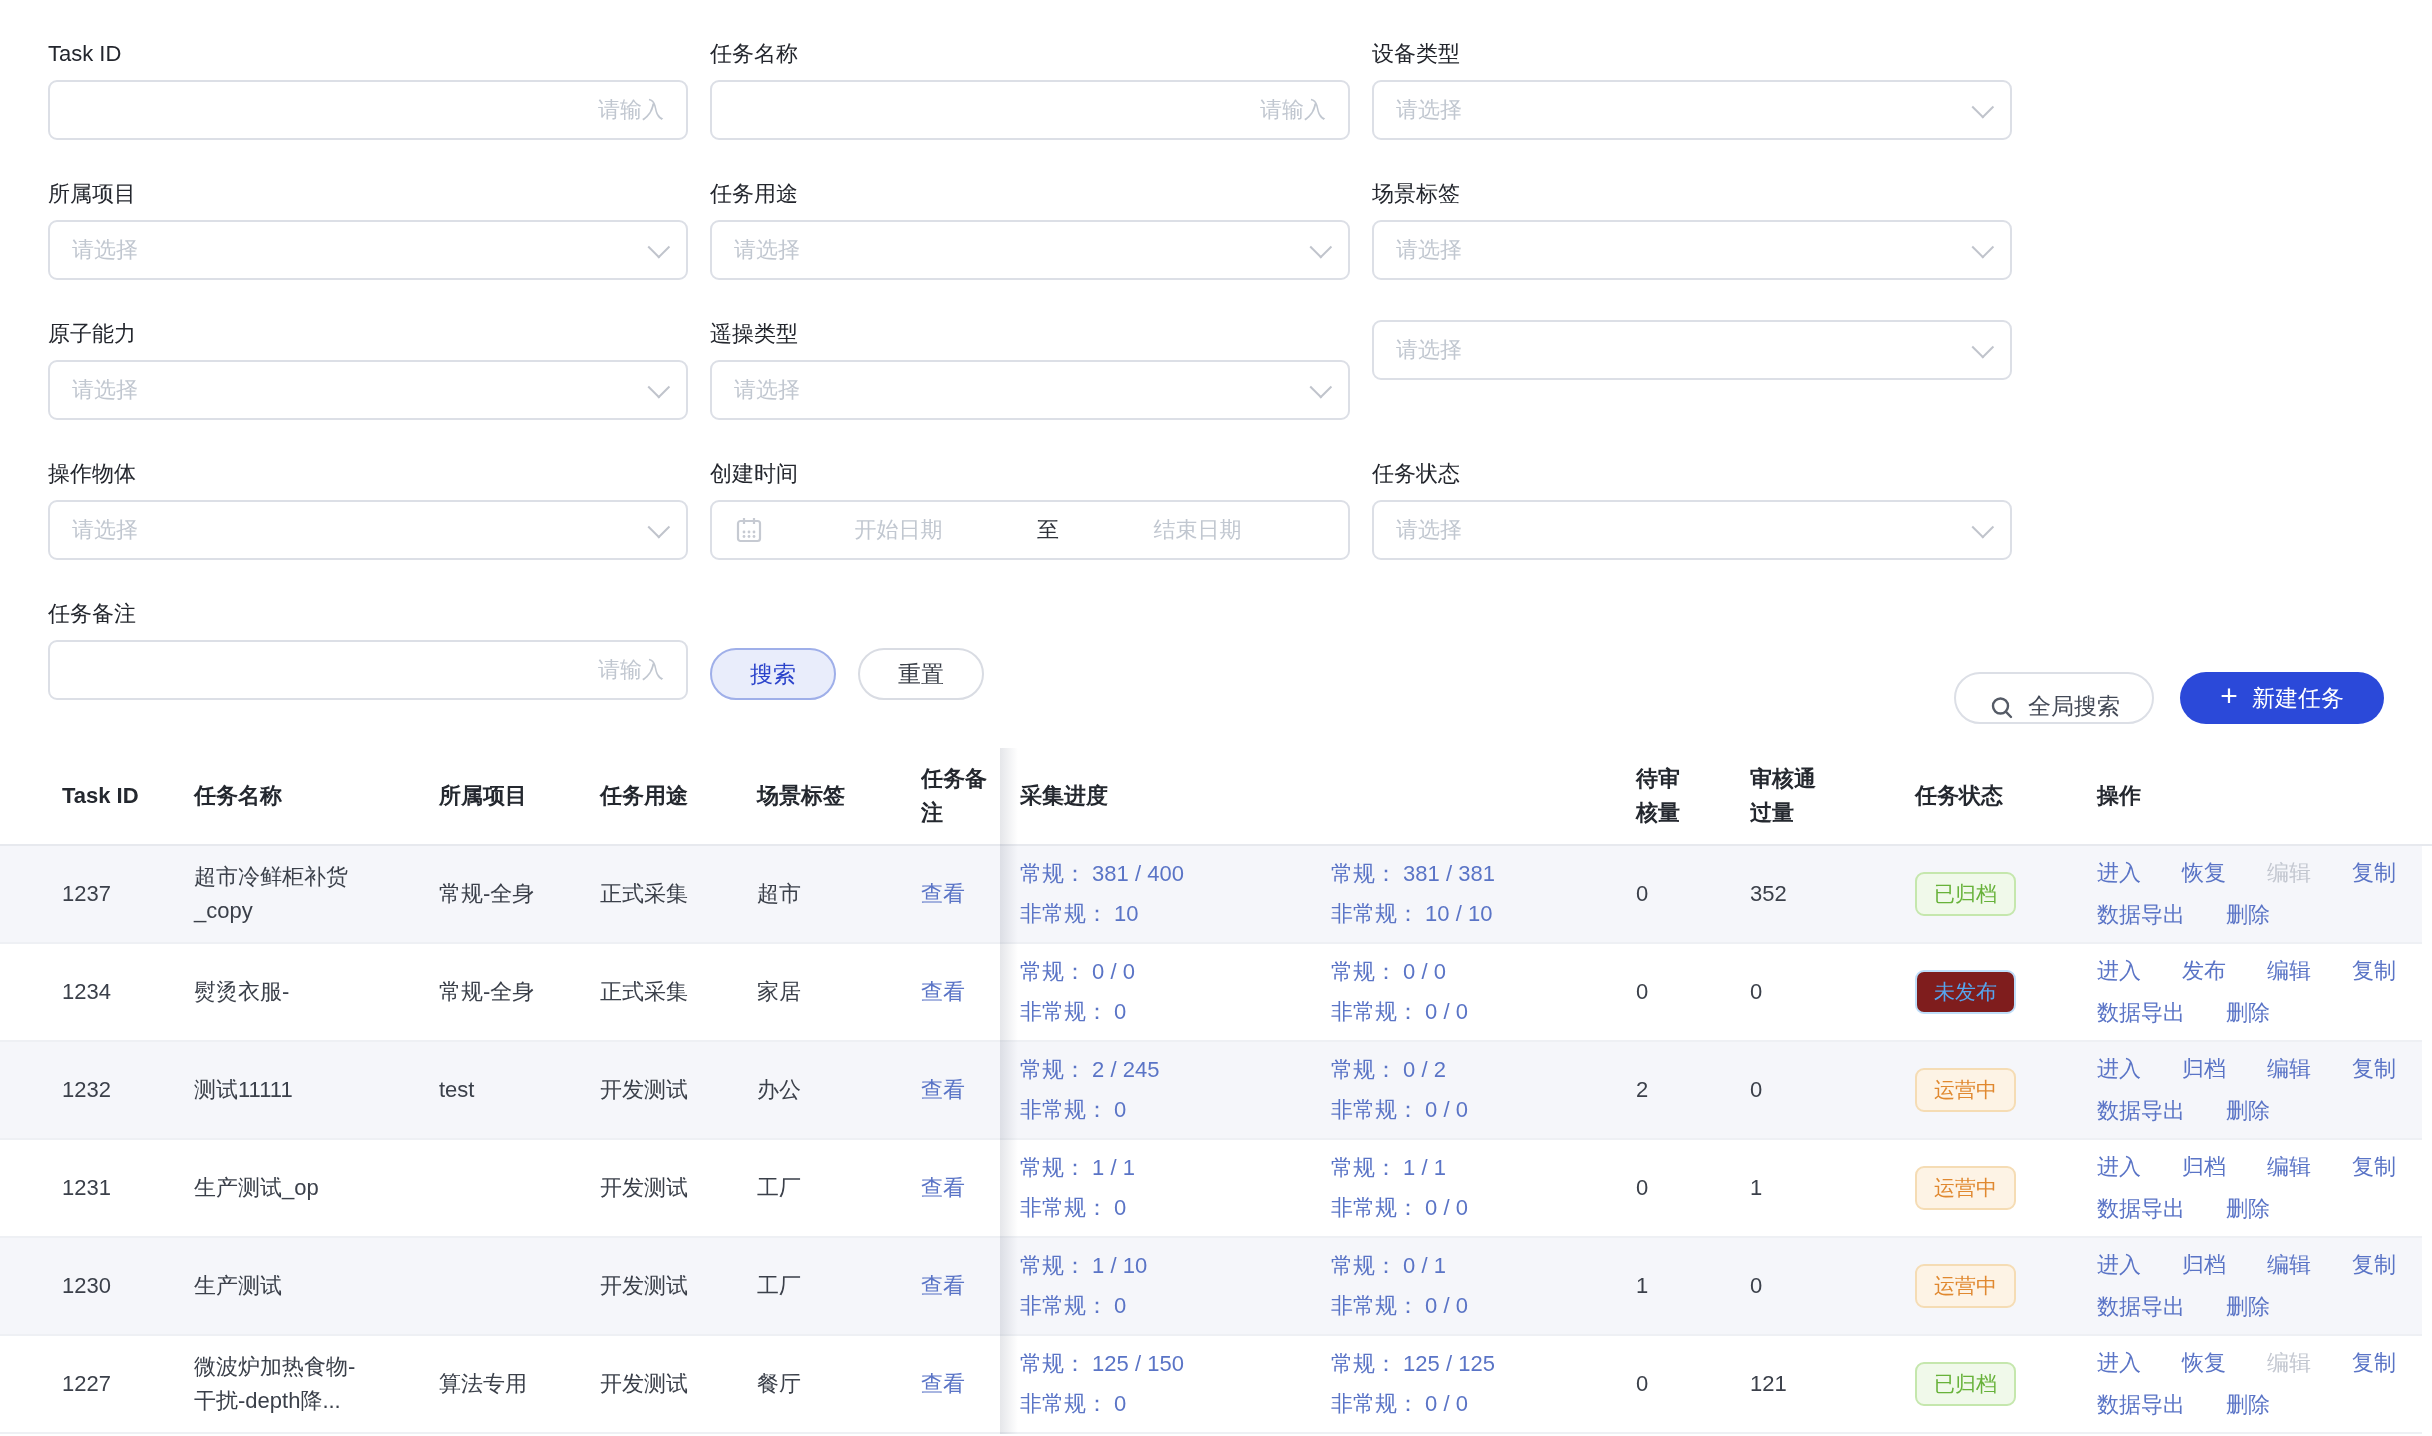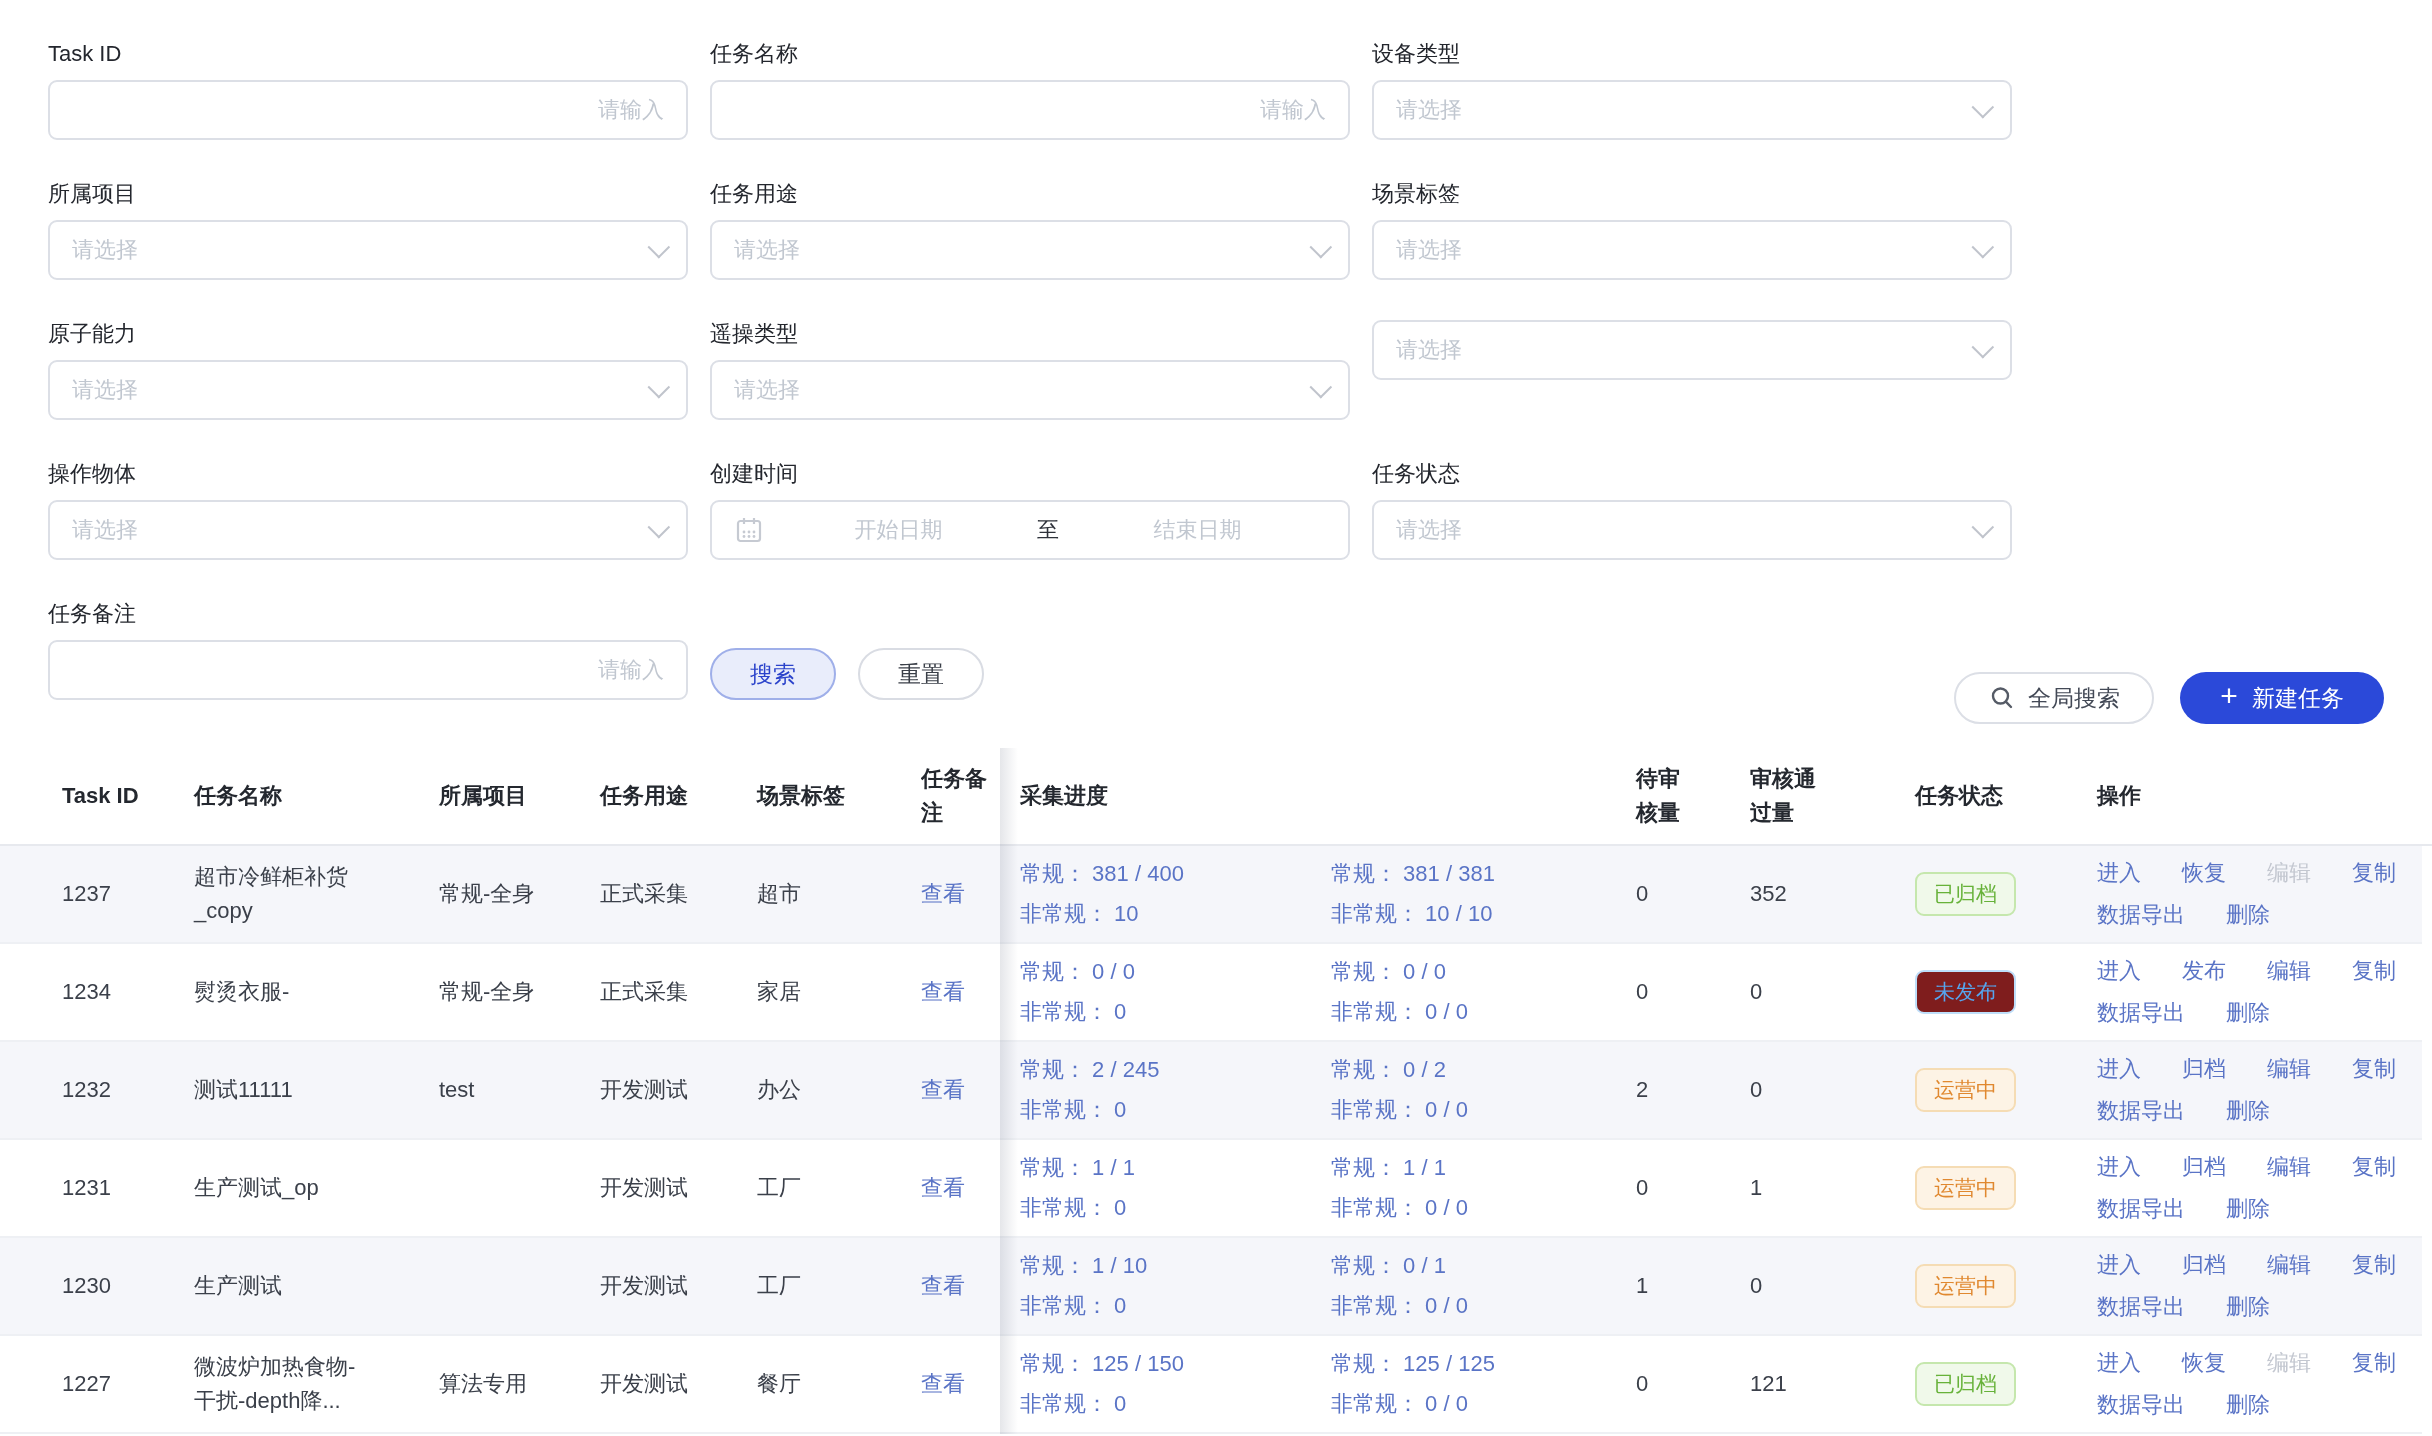--- a/index.html
+++ b/index.html
@@ -38,21 +38,21 @@
   .remark-row { position:relative; margin-top:40px; padding-left:48px; display:flex; }
   .btn {
     height:52px; border-radius:30px; font-size:23px; display:inline-flex; align-items:center;
     justify-content:center; cursor:pointer; border:2px solid transparent; font-family:Liberation Mono, monospace;
     background:#fff;
     margin-top:32px;
   }
   .btn-search { background:#e9edfb; border-color:#9fafe9; color:#2b43cb; padding:0 38px; font-weight:500; margin-left:22px; }
   .btn-reset { border-color:#d9dce3; color:#3a3f48; padding:0 38px; margin-left:22px; }
   .side-btns { position:absolute; top:40px; right:48px; display:flex; gap:26px; }
-  .btn-global { border-color:#dcdfe6; color:#434956; padding:0 32px; gap:12px; }
+  .btn-global { border-color:#dcdfe6; color:#434956; padding:0 32px; gap:12px;align-items:flex-end; }
   .btn-new { background:#2b49d9; color:#fff; padding:0 38px; gap:14px; font-weight:500; }
   .plus { font-size:30px; line-height:30px; font-weight:400; }
   .btn-row-align { display:flex; align-items:flex-end; height:100px; }
 
   
   .table { position:relative; margin-top:48px; width:2432px; }
   .thead { position:relative; height:98px; border-bottom:2px solid #e7e9ee; background:#fff; }
   .trow { position:relative; height:98px; border-bottom:2px solid #eef0f4; width:2422px; }
   .trow.stripe { background:#f5f6fa; }
   .cell {

